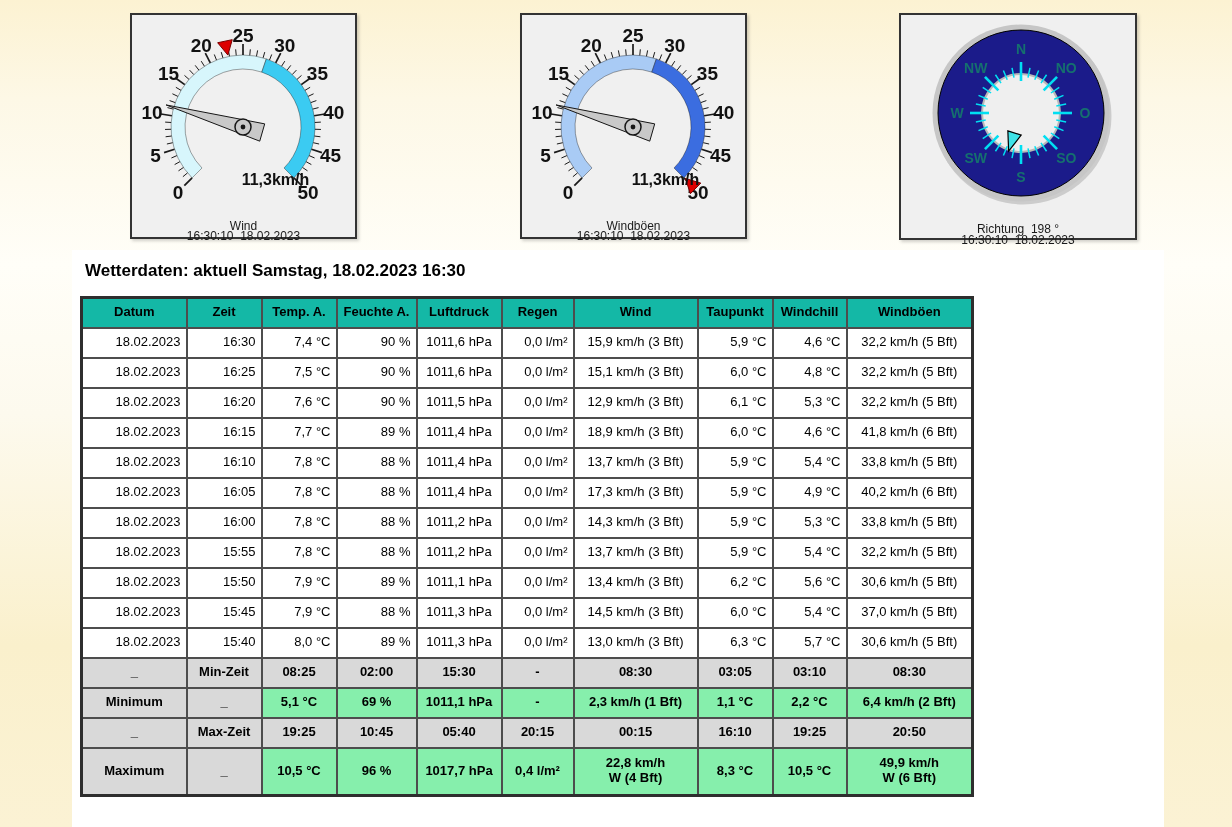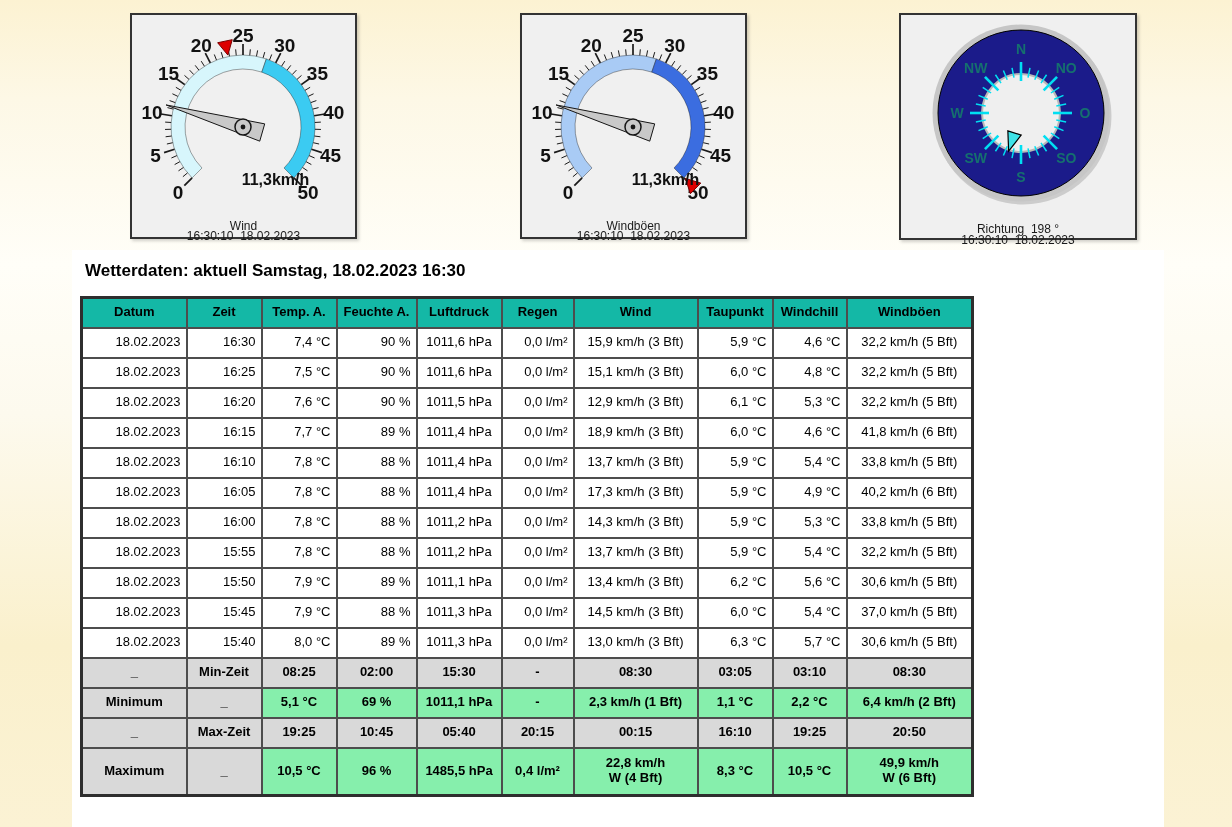--- a/index.html
+++ b/index.html
@@ -449,21 +449,21 @@
           <td class="sum sum-gray">00:15</td>
           <td class="sum sum-gray">16:10</td>
           <td class="sum sum-gray">19:25</td>
           <td class="sum sum-gray">20:50</td>
         </tr>
         <tr class="summary-row tall">
           <td class="sum sum-gray">Maximum</td>
           <td class="sum sum-gray">_</td>
           <td class="sum sum-white">10,5 °C</td>
           <td class="sum sum-white">96 %</td>
-          <td class="sum sum-white">1485,5 hPa</td>
+          <td class="sum sum-white">1017,7 hPa</td>
           <td class="sum sum-white">0,4 l/m²</td>
           <td class="sum sum-white">22,8 km/h
 W (4 Bft)</td>
           <td class="sum sum-white">8,3 °C</td>
           <td class="sum sum-white">10,5 °C</td>
           <td class="sum sum-white">49,9 km/h
 W (6 Bft)</td>
         </tr>
       </tbody>
   </table>

